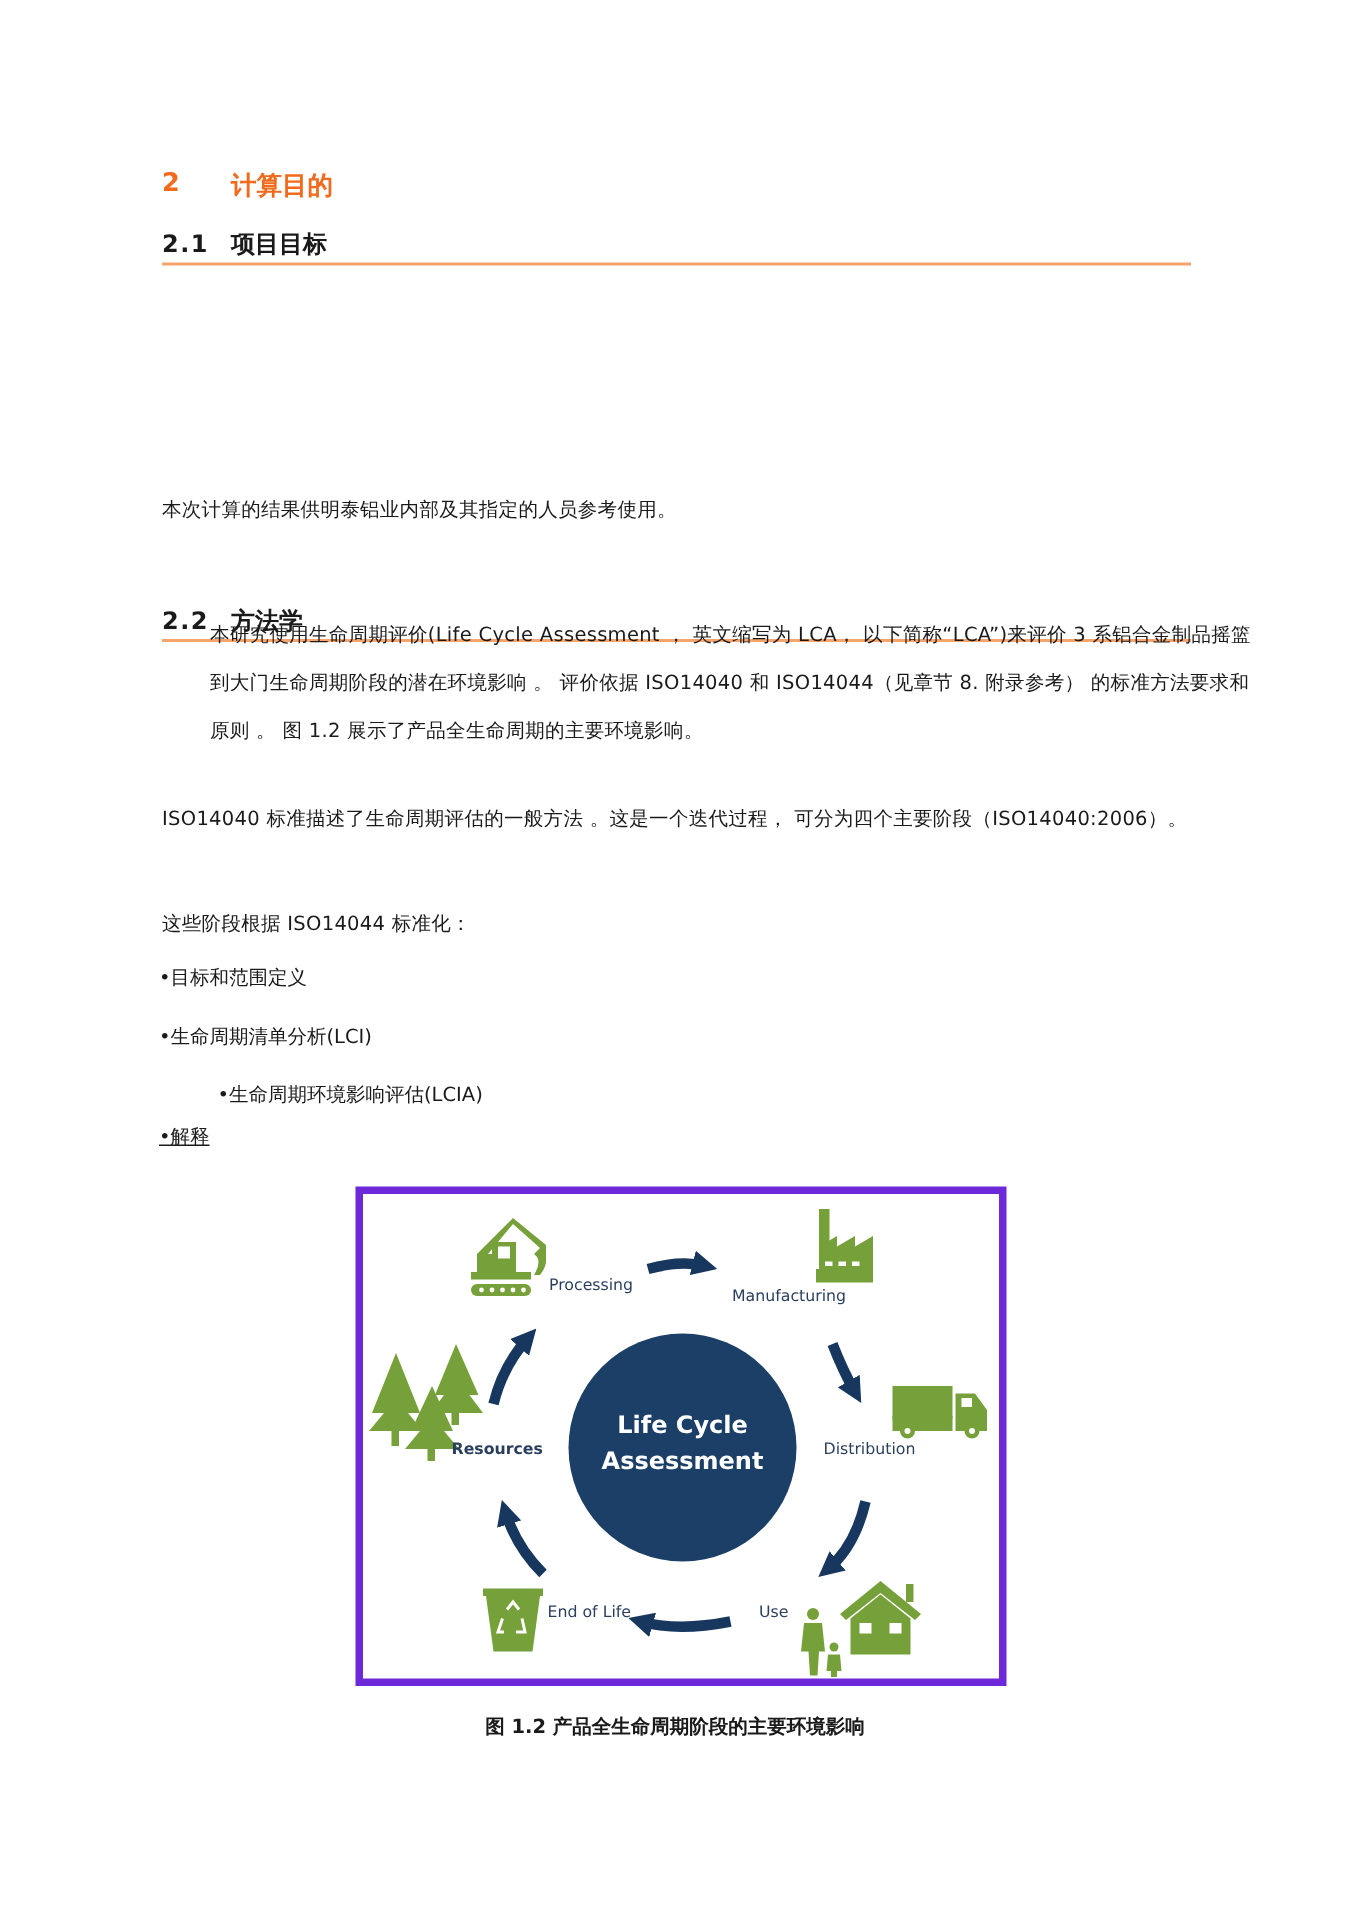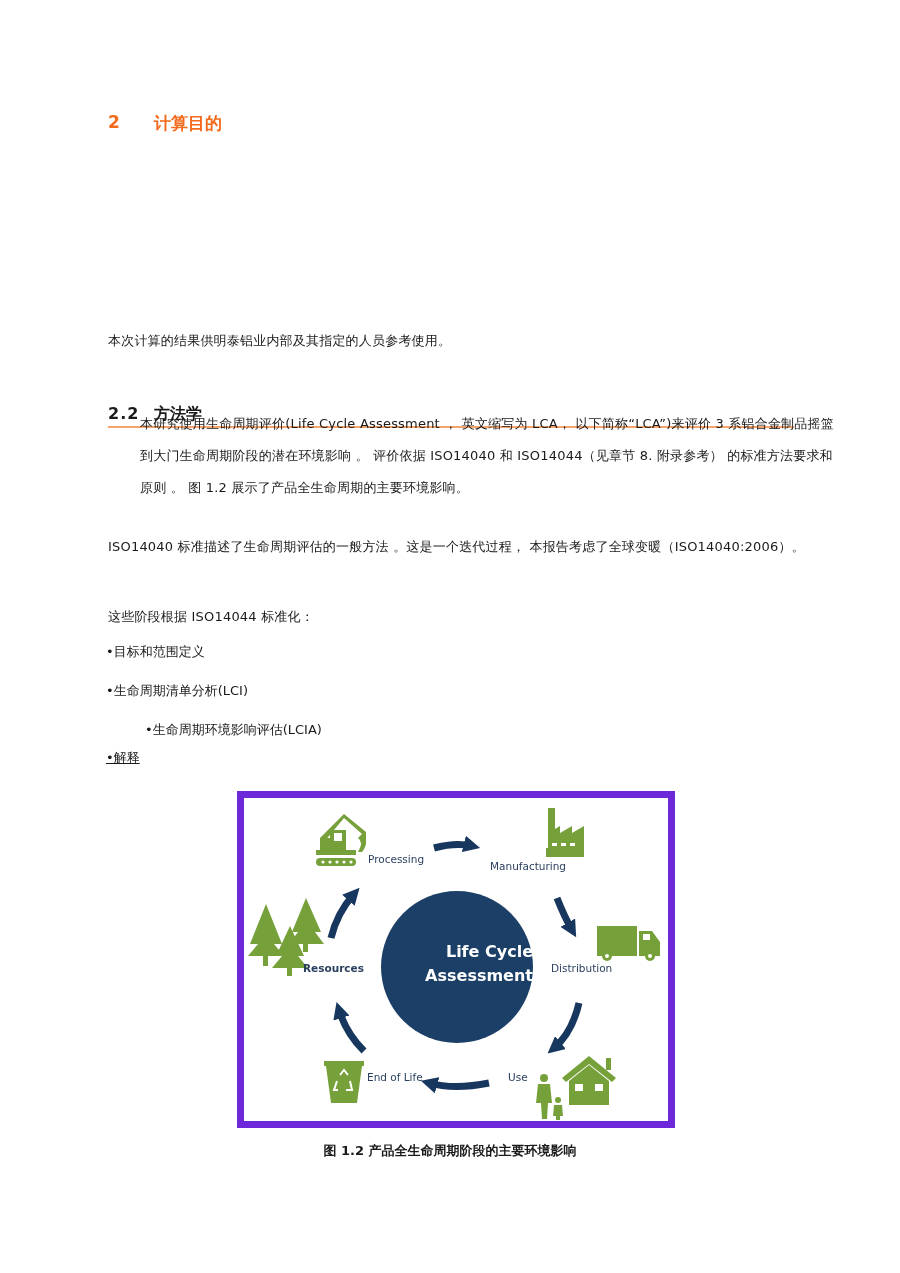--- a/index.html
+++ b/index.html
@@ -23,57 +23,61 @@
   }
   .h2 .num { width: 46px; letter-spacing: 1px; }
   .p {
     position: absolute; left: 108px; width: 700px;
     font-size: 13px; line-height: 32px; color: #1a1a1a;
     letter-spacing: 0.2px;
   }
   .bullet { position: absolute; left: 106px; font-size: 13px; color: #1a1a1a; }
   .figure {
     position: absolute; left: 237px; top: 791px; width: 424px; height: 323px;
-    border: 7px solid #6d28d9; background: #ffffff;
+    border: 5px solid #6d28d9; background: #ffffff;
   }
   .figure svg { position: absolute; left: 0; top: 0; }
   .lbl {
     position: absolute; font-size: 10.5px; color: #2a3f5f;
     font-family: "DejaVu Sans", sans-serif; white-space: nowrap;
   }
   .center-text {
-    position: absolute; left: 137px; top: 142px; width: 152px; text-align: right;
+    position: absolute; left: 137px; top: 142px; width: 152px; text-align: center;
     color: #ffffff; font-size: 16px; font-weight: bold; line-height: 24px;
     font-family: "DejaVu Sans", sans-serif;
   }
   .caption {
     position: absolute; left: 0; width: 900px; top: 1142px; text-align: center;
     font-size: 13px; font-weight: bold; color: #1a1a1a;
   }
 </style>
 </head>
 <body>
 
 <div class="page">
 
   <div class="h1">
     <span class="num">2</span>
     <span>计算目的</span>
   </div>
 
+  <div class="h2" style="top:153px;">
+    <span class="num">2.1</span>
+    <span>项目目标</span>
+  </div>
 
   <div class="p" style="top:325px;">本次计算的结果供明泰铝业内部及其指定的人员参考使用。</div>
 
   <div class="h2" style="top:404px;">
     <span class="num">2.2</span>
     <span>方法学</span>
   </div>
 
   <div class="p" style="top:408px;margin-left:32px;">本研究使用生命周期评价(Life Cycle Assessment ， 英文缩写为   LCA，  以下简称“LCA”)来评价  3 系铝合金制品摇篮到大门生命周期阶段的潜在环境影响 。 评价依据  ISO14040 和  ISO14044（见章节  8. 附录参考） 的标准方法要求和原则 。 图  1.2 展示了产品全生命周期的主要环境影响。</div>
-  <div class="p" style="top:531px;"> ISO14040 标准描述了生命周期评估的一般方法 。这是一个迭代过程， 本报告考虑了全球变暖（ISO14040:2006）。</div>
+  <div class="p" style="top:531px;"> ISO14040 标准描述了生命周期评估的一般方法 。这是一个迭代过程， 可分为四个主要阶段（ISO14040:2006）。</div>
   <div class="p" style="top:601px;">这些阶段根据  ISO14044 标准化：</div>
 
   <div class="bullet" style="top:643px;">•目标和范围定义</div>
   <div class="bullet" style="top:682px;">•生命周期清单分析(LCI)</div>
   <div class="bullet" style="top:721px;margin-left:39px;">•生命周期环境影响评估(LCIA)</div>
   <div class="bullet" style="top:749px;text-decoration:underline;">•解释</div>
 
   <div class="figure">
     <svg width="424" height="323" viewBox="0 0 424 323" xmlns="http://www.w3.org/2000/svg">
       <defs>

